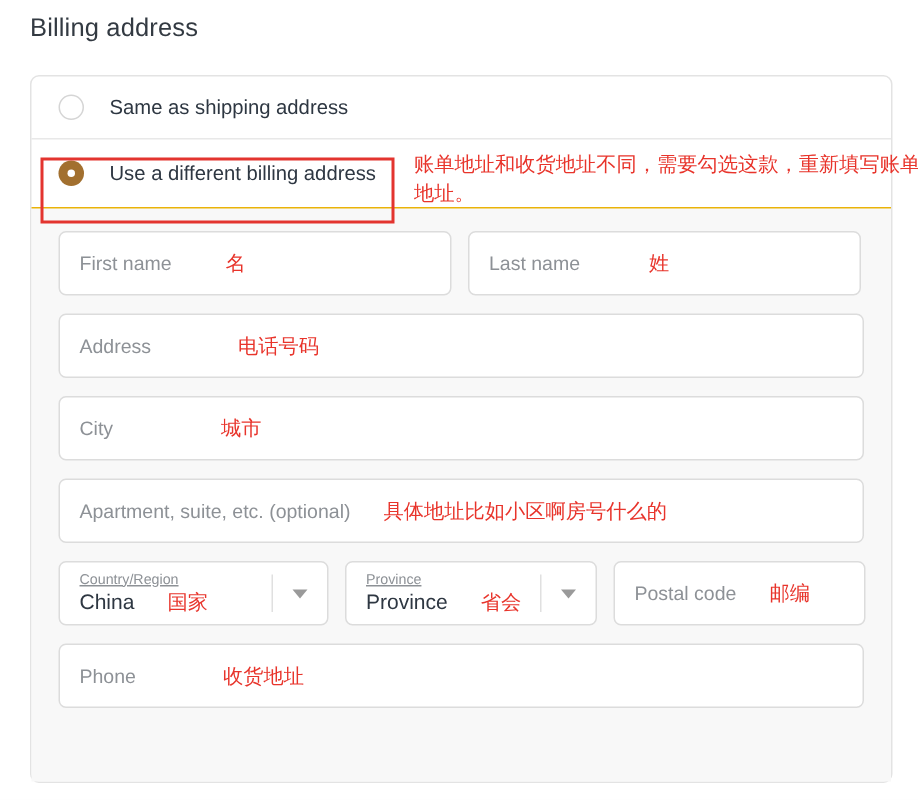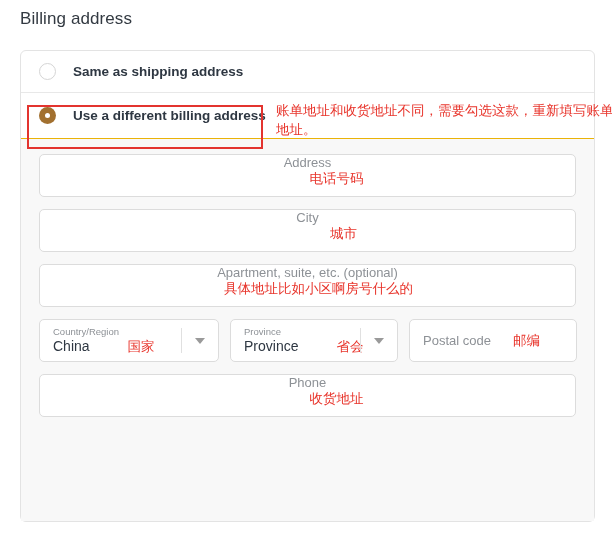--- a/index.html
+++ b/index.html
@@ -71,21 +71,21 @@
     height: 5px;
     margin-left: -2.5px;
     margin-top: -2.5px;
     border-radius: 50%;
     background: #ffffff;
   }
   .radio-label {
     margin-left: 17px;
     font-size: 13.5px;
     color: #2e3742;
-    font-weight: bold;
+    font-weight: normal;
     white-space: nowrap;
   }
 
   
   .highlight-box {
     position: absolute;
     left: 6px;
     top: 54px;
     width: 236px;
     height: 44px;
@@ -154,25 +154,25 @@
     flex-direction: column;
     align-items: flex-start;
     justify-content: center;
     padding: 0 13px;
   }
   .field.select .minilabel {
     font-size: 9.5px;
     color: #8d9196;
     line-height: 11px;
     margin-bottom: 1px;
+    text-decoration: underline;
   }
   .field.select .valrow {
     display: flex;
     align-items: baseline;
-    gap: 16px;
   }
   .field.select .val {
     font-size: 14px;
     color: #2e3742;
     line-height: 16px;
   }
   .caret-wrap {
     position: absolute;
     right: 0;
     top: 8px;
@@ -188,21 +188,21 @@
     height: 0;
     border-left: 5px solid transparent;
     border-right: 5px solid transparent;
     border-top: 6px solid #9a9a9a;
   }
 
   .w-half { width: 262px; flex: 0 0 262px; }
   .w-country { width: 180px; flex: 0 0 180px; }
   .w-province { width: 168px; flex: 0 0 168px; }
   .w-postal { width: 168px; flex: 0 0 168px; }
-  .w-full { width: 100%; flex-direction: column; }
+  .w-full { width: 100%; }
 </style>
 </head>
 <body>
 
 <div class="page-title">Billing address</div>
 
 <div class="billing-panel">
 
   <div class="radio-row first">
     <span class="radio-outer"></span>
@@ -211,20 +211,30 @@
 
   <div class="radio-row second">
     <span class="radio-outer checked"></span>
     <span class="radio-label">Use a different billing address</span>
   </div>
 
   <div class="highlight-box"></div>
 
   <div class="form-area">
 
+    <div class="form-row">
+      <div class="field w-half">
+        <span class="ph">First name</span>
+        <span class="zh gap-36">名</span>
+      </div>
+      <div class="field w-half">
+        <span class="ph">Last name</span>
+        <span class="zh gap-46">姓</span>
+      </div>
+    </div>
 
     <div class="form-row">
       <div class="field w-full">
         <span class="ph">Address</span>
         <span class="zh gap-58">电话号码</span>
       </div>
     </div>
 
     <div class="form-row">
       <div class="field w-full">

